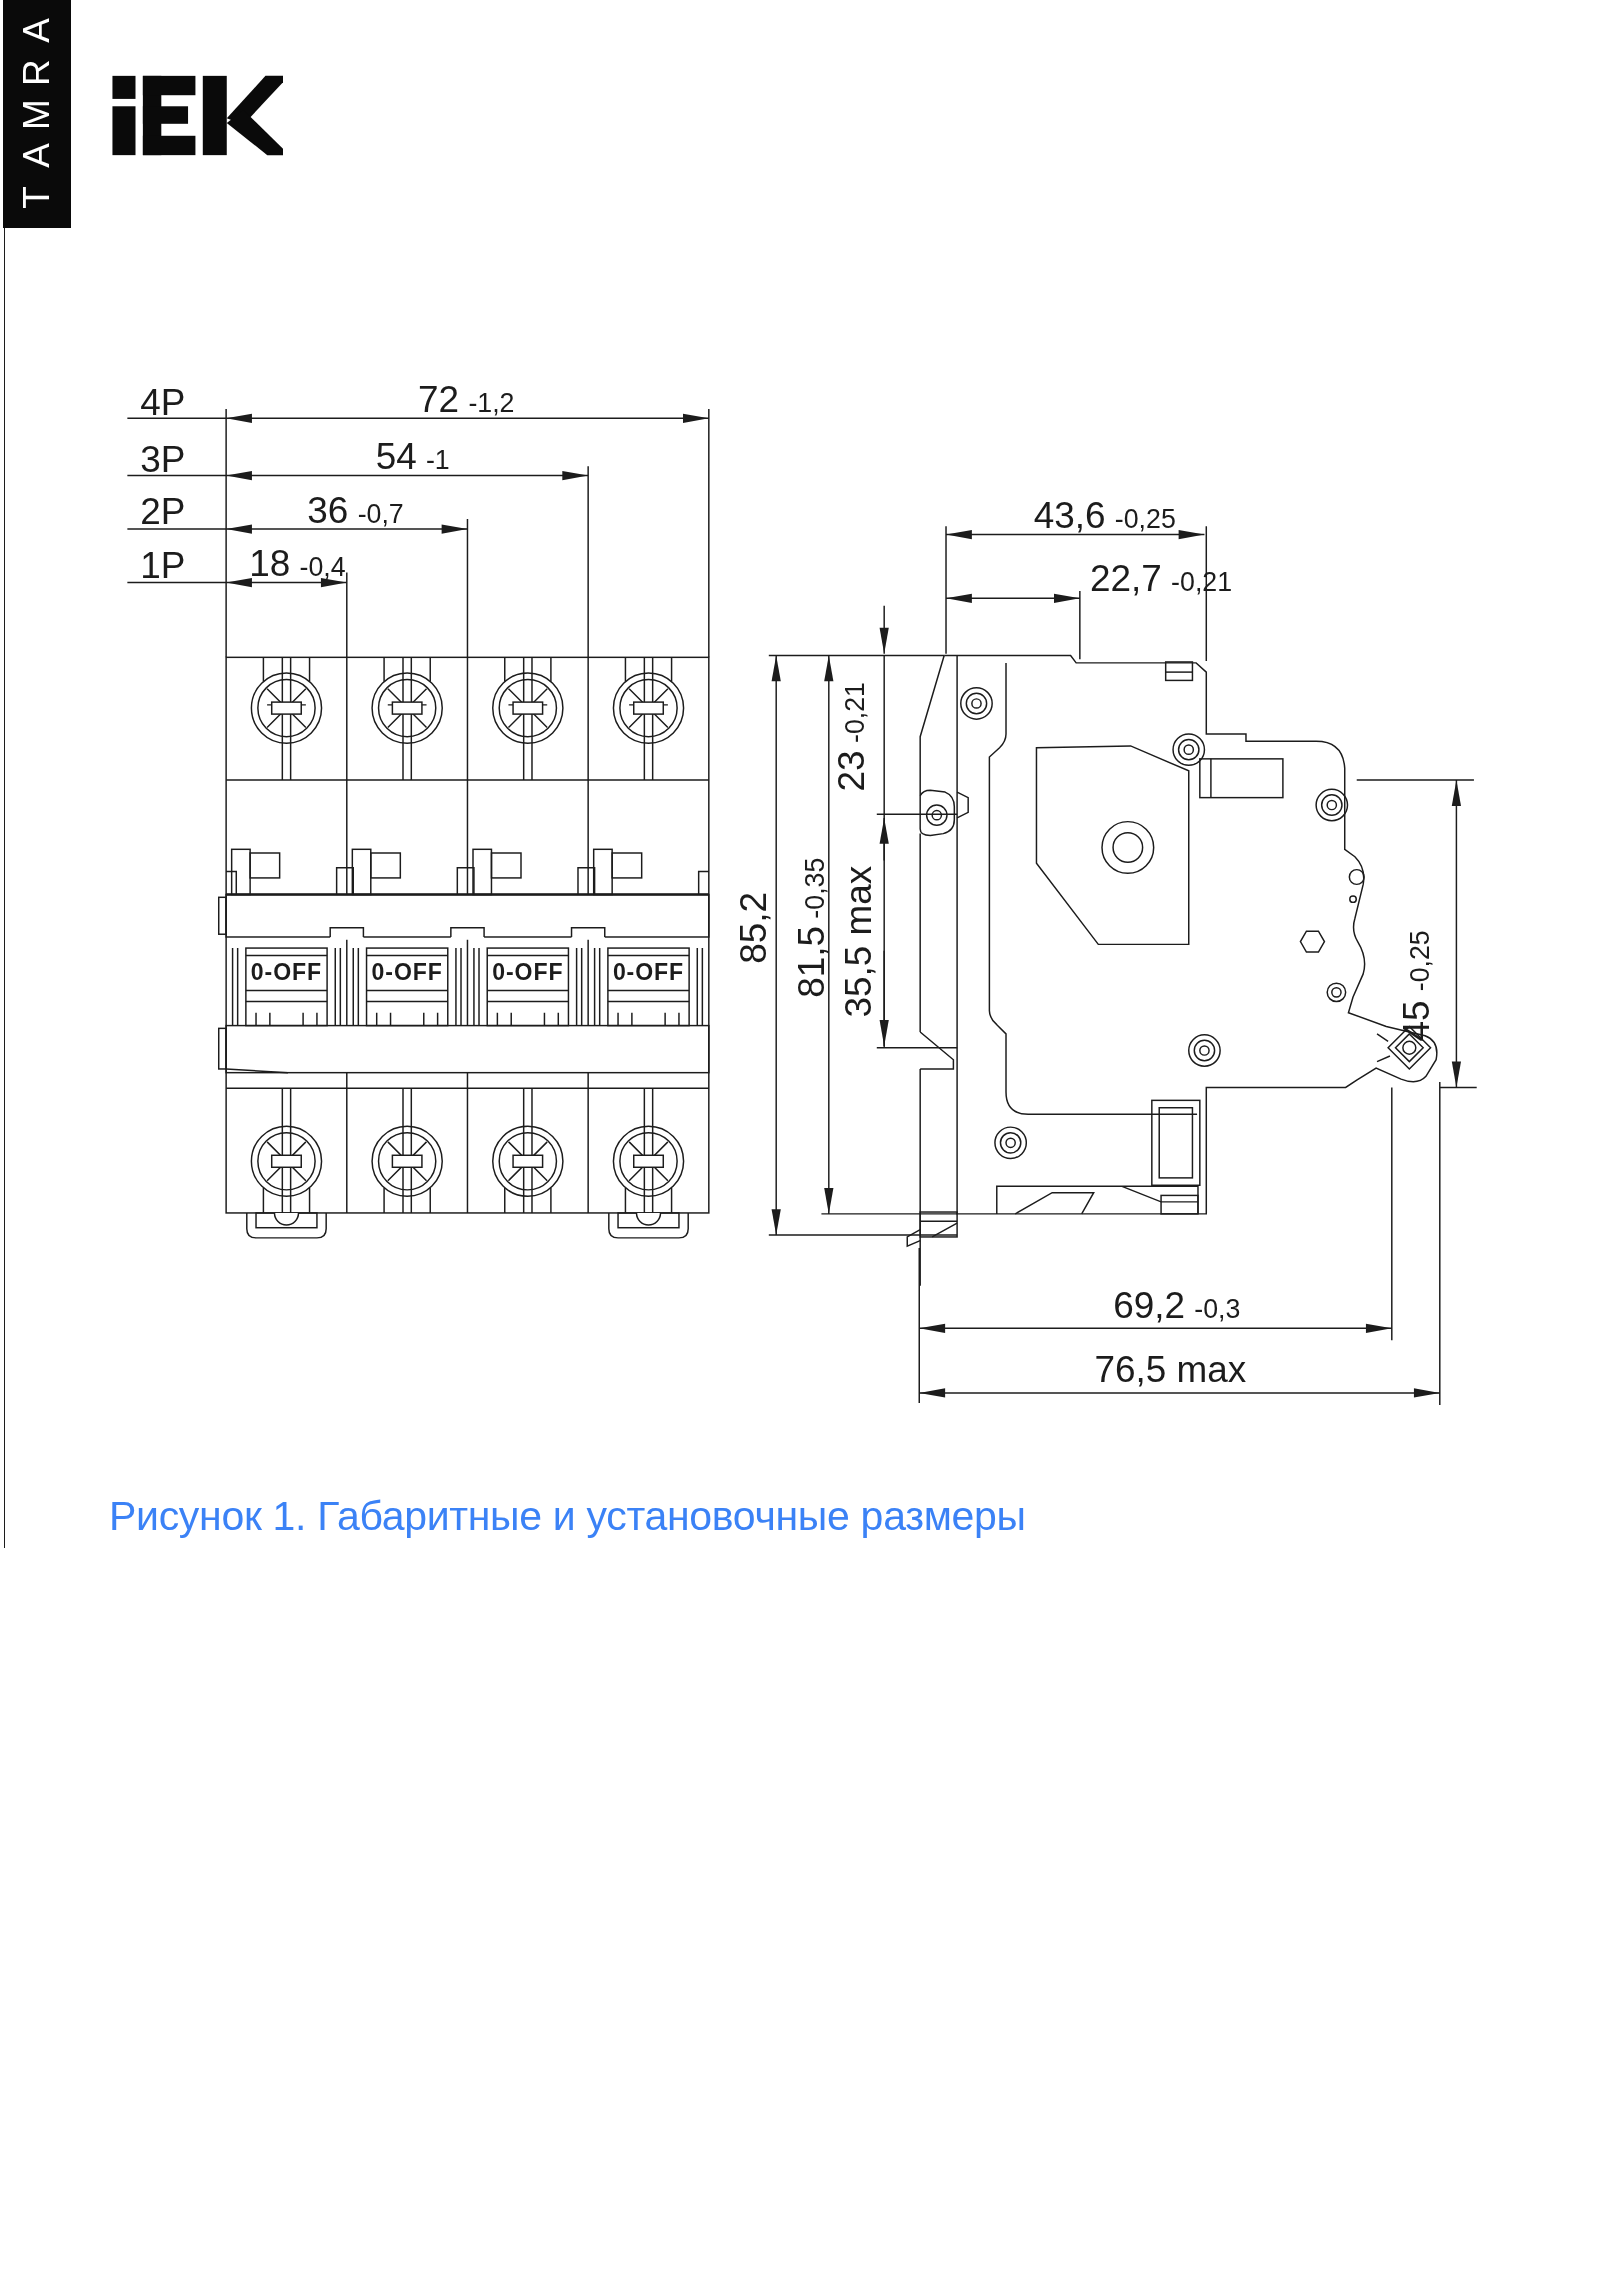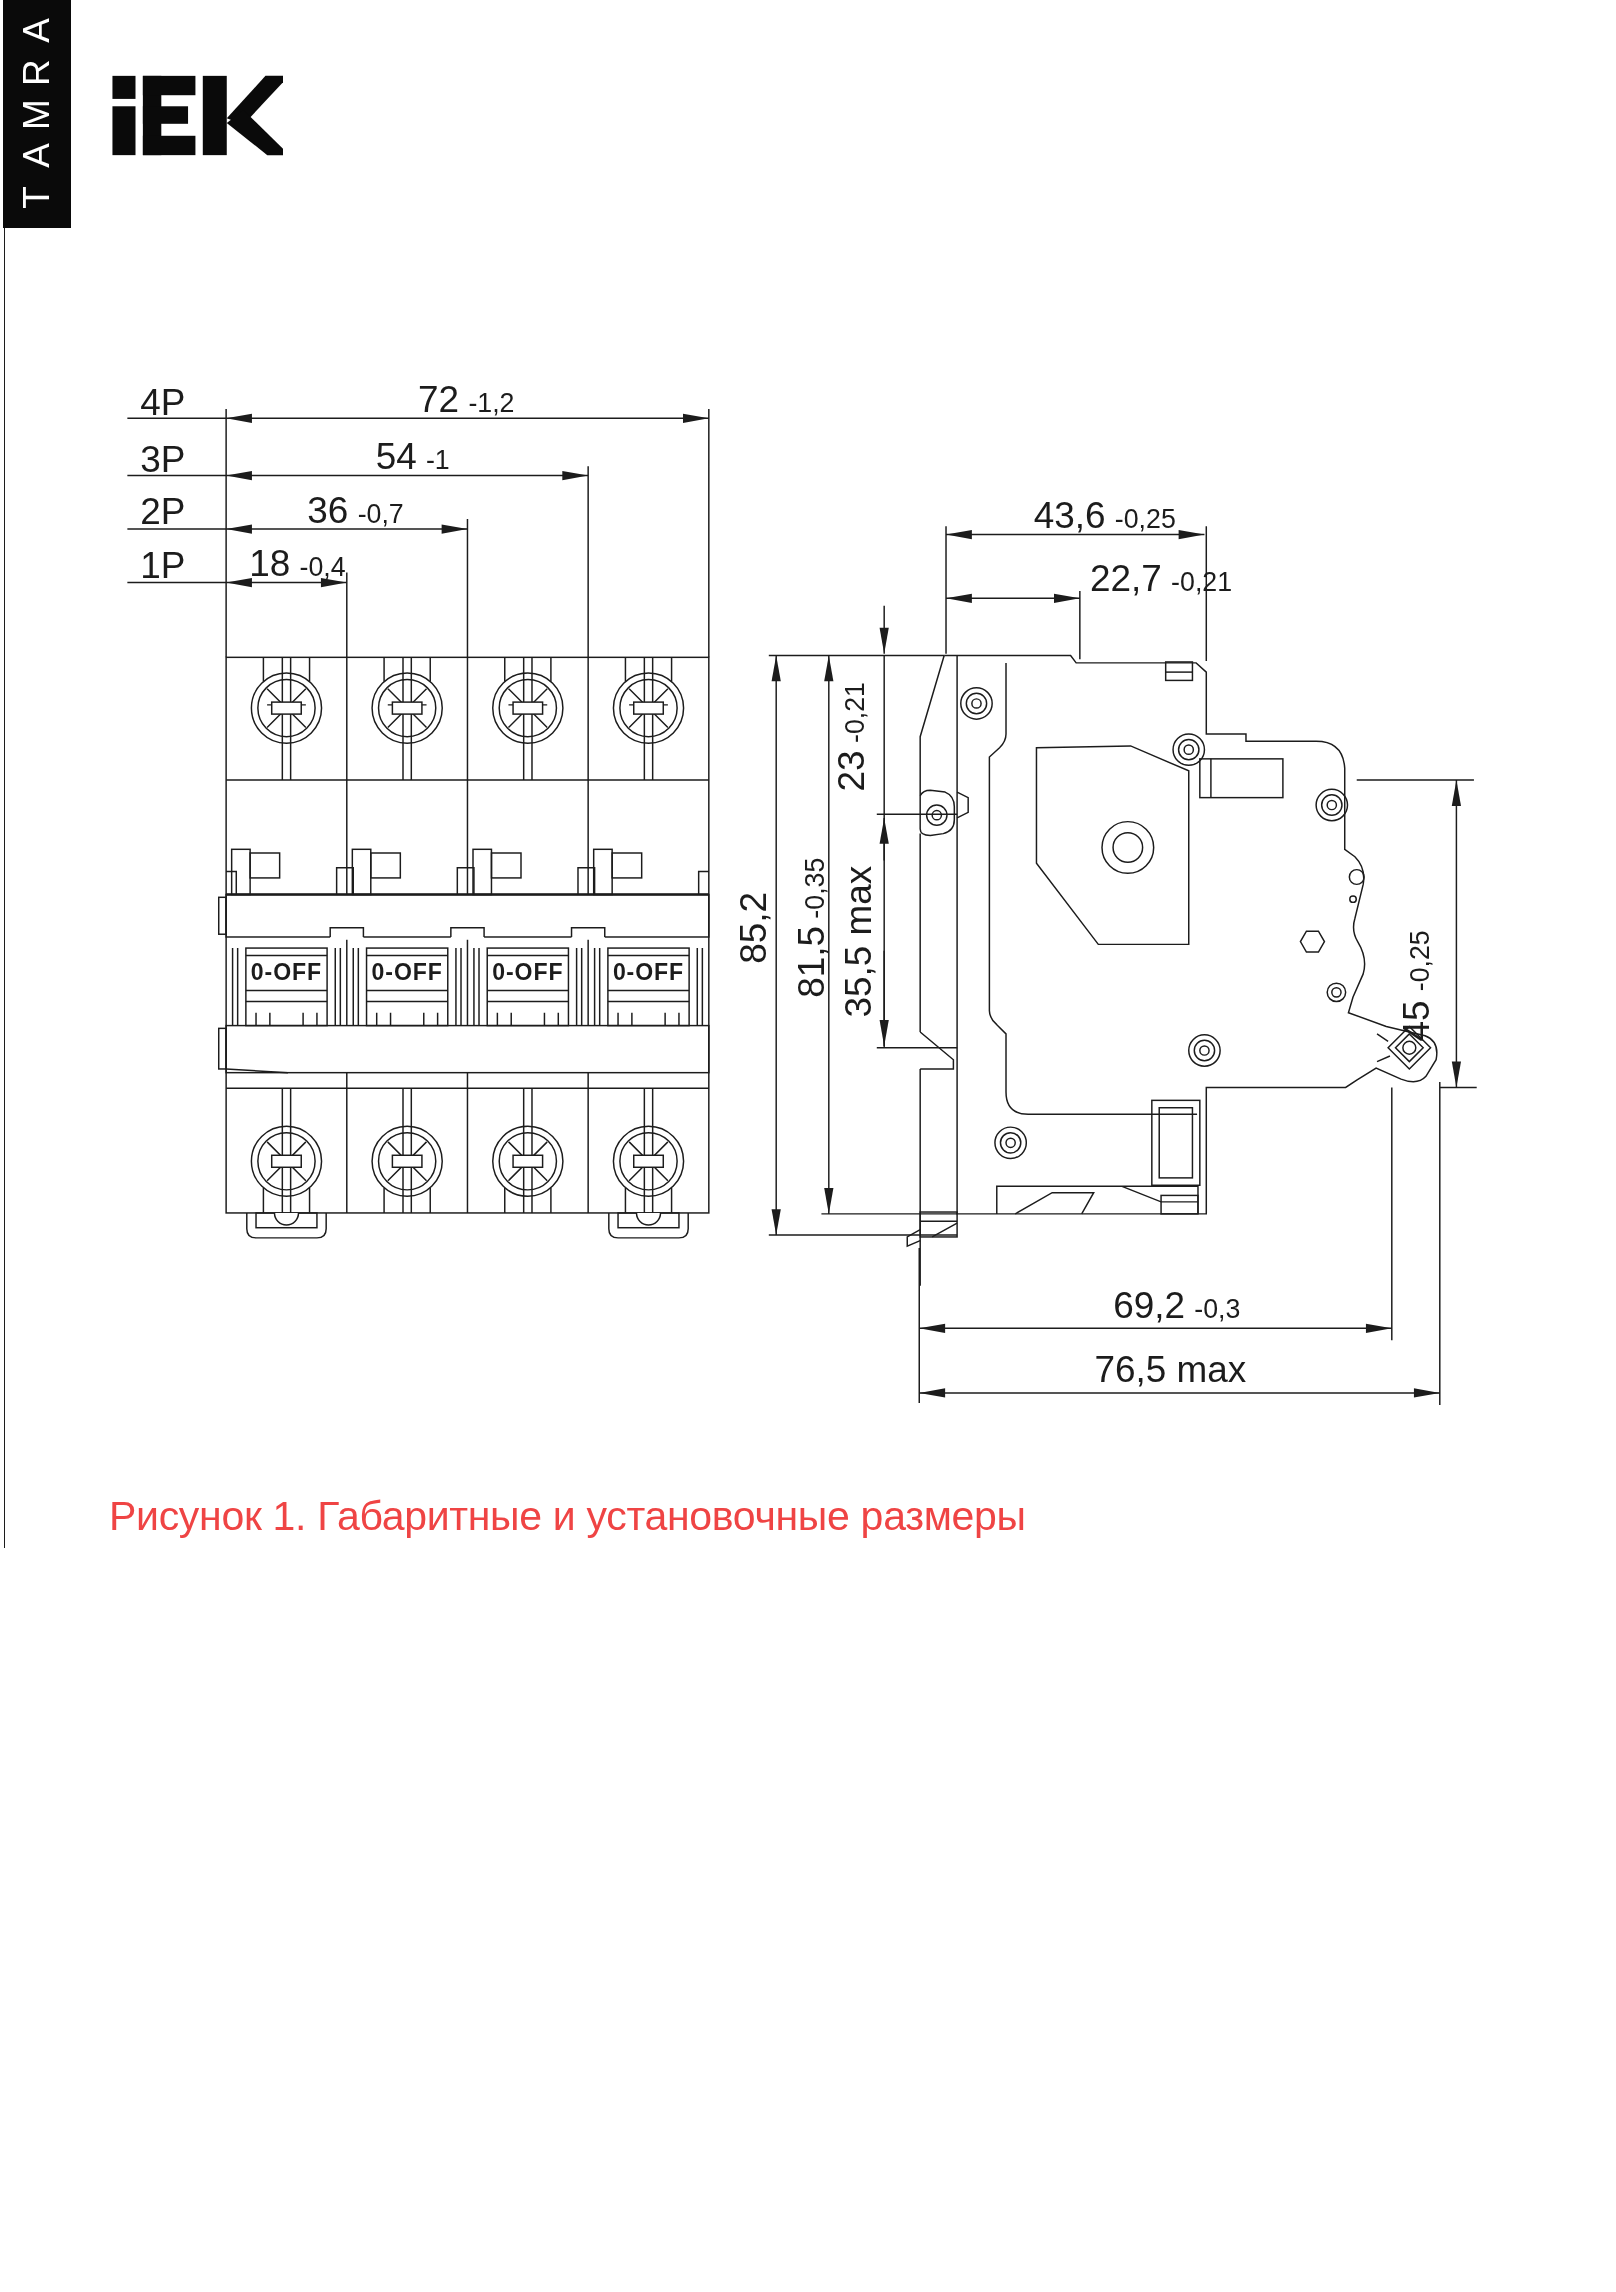--- a/index.html
+++ b/index.html
@@ -19,21 +19,21 @@
   .logo{position:absolute;left:106px;top:72px;}
   .drawing{position:absolute;left:0;top:0;}
   .ln{stroke:#1c1c1c;stroke-width:1.6;fill:none;stroke-linecap:butt;stroke-linejoin:miter;}
   .thick{stroke-width:2.8;}
   .drawing text{fill:#1c1c1c;stroke:none;font-family:"Liberation Sans",sans-serif;}
   .dimv{font-size:40px;}
   .dimt{font-size:29px;}
   .plabel{font-size:40px;}
   .offtxt{font-size:25px;fill:none;stroke:#454545;stroke-width:1.2;letter-spacing:1px;font-weight:700;}
   .caption{
-    position:absolute;left:109px;top:1493px;font-size:41px;color:#ef4444;
+    position:absolute;left:109px;top:1493px;font-size:41px;color:#3b82f6;
     font-family:"Liberation Sans",sans-serif;letter-spacing:-0.3px;
   }
 </style>
 </head>
 <body>
 
 <div class="page">
 
   <div class="brand-tab">
     <span>A</span>

